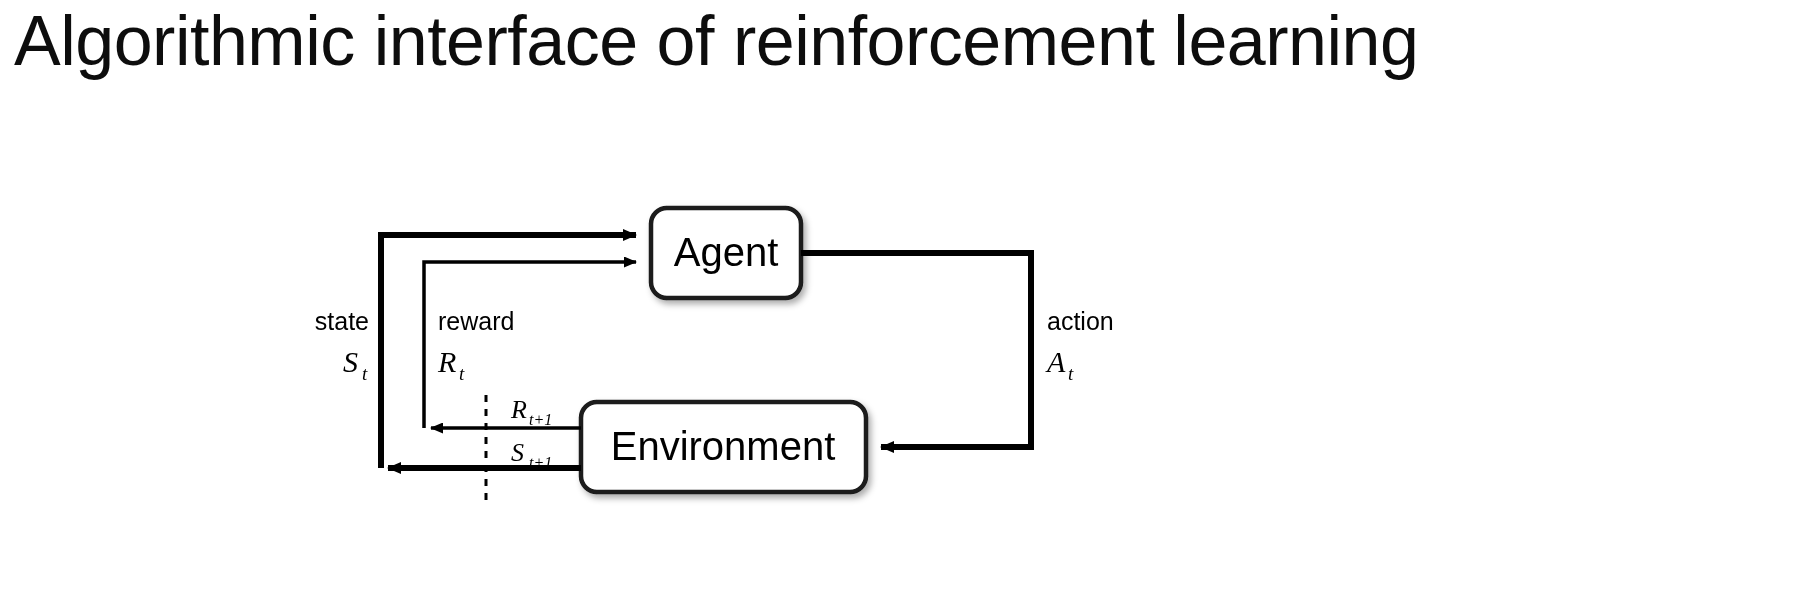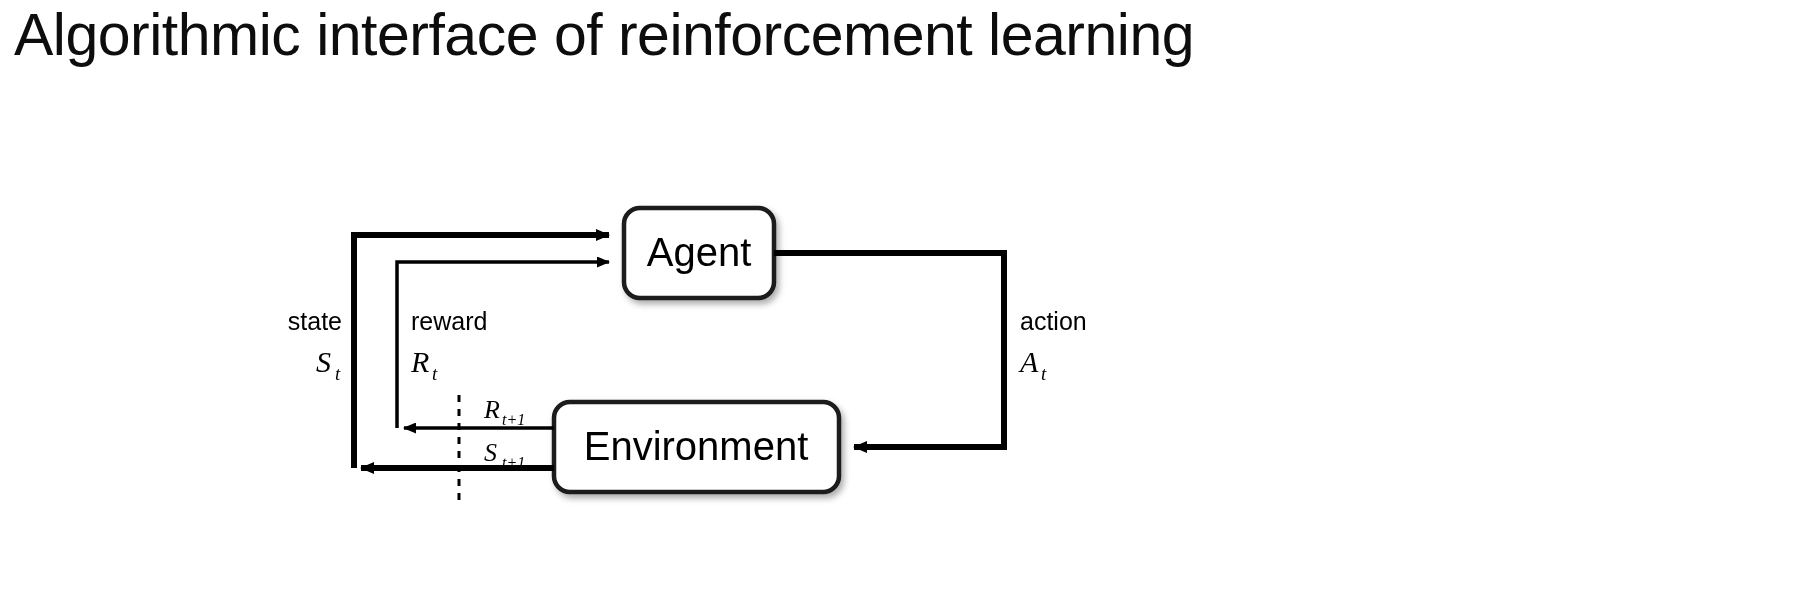--- a/index.html
+++ b/index.html
@@ -22,32 +22,32 @@
     background: #ffffff;
   }
 
   
   #slide-title {
     position: absolute;
     left: 14px;
     top: 6px;
     width: 1800px;
     font-family: "Liberation Sans", sans-serif;
-    font-size: 59px;
+    font-size: 70px;
     font-weight: 400;
     line-height: 1.0;
     color: #0d0d0d;
     letter-spacing: -0.5px;
     white-space: nowrap;
   }
 
   
   #diagram {
     position: absolute;
-    left: 254px;
+    left: 281px;
     top: 180px;
     width: 1120px;
     height: 330px;
   }
   #diagram svg {
     display: block;
     width: 1120px;
     height: 330px;
   }
 

